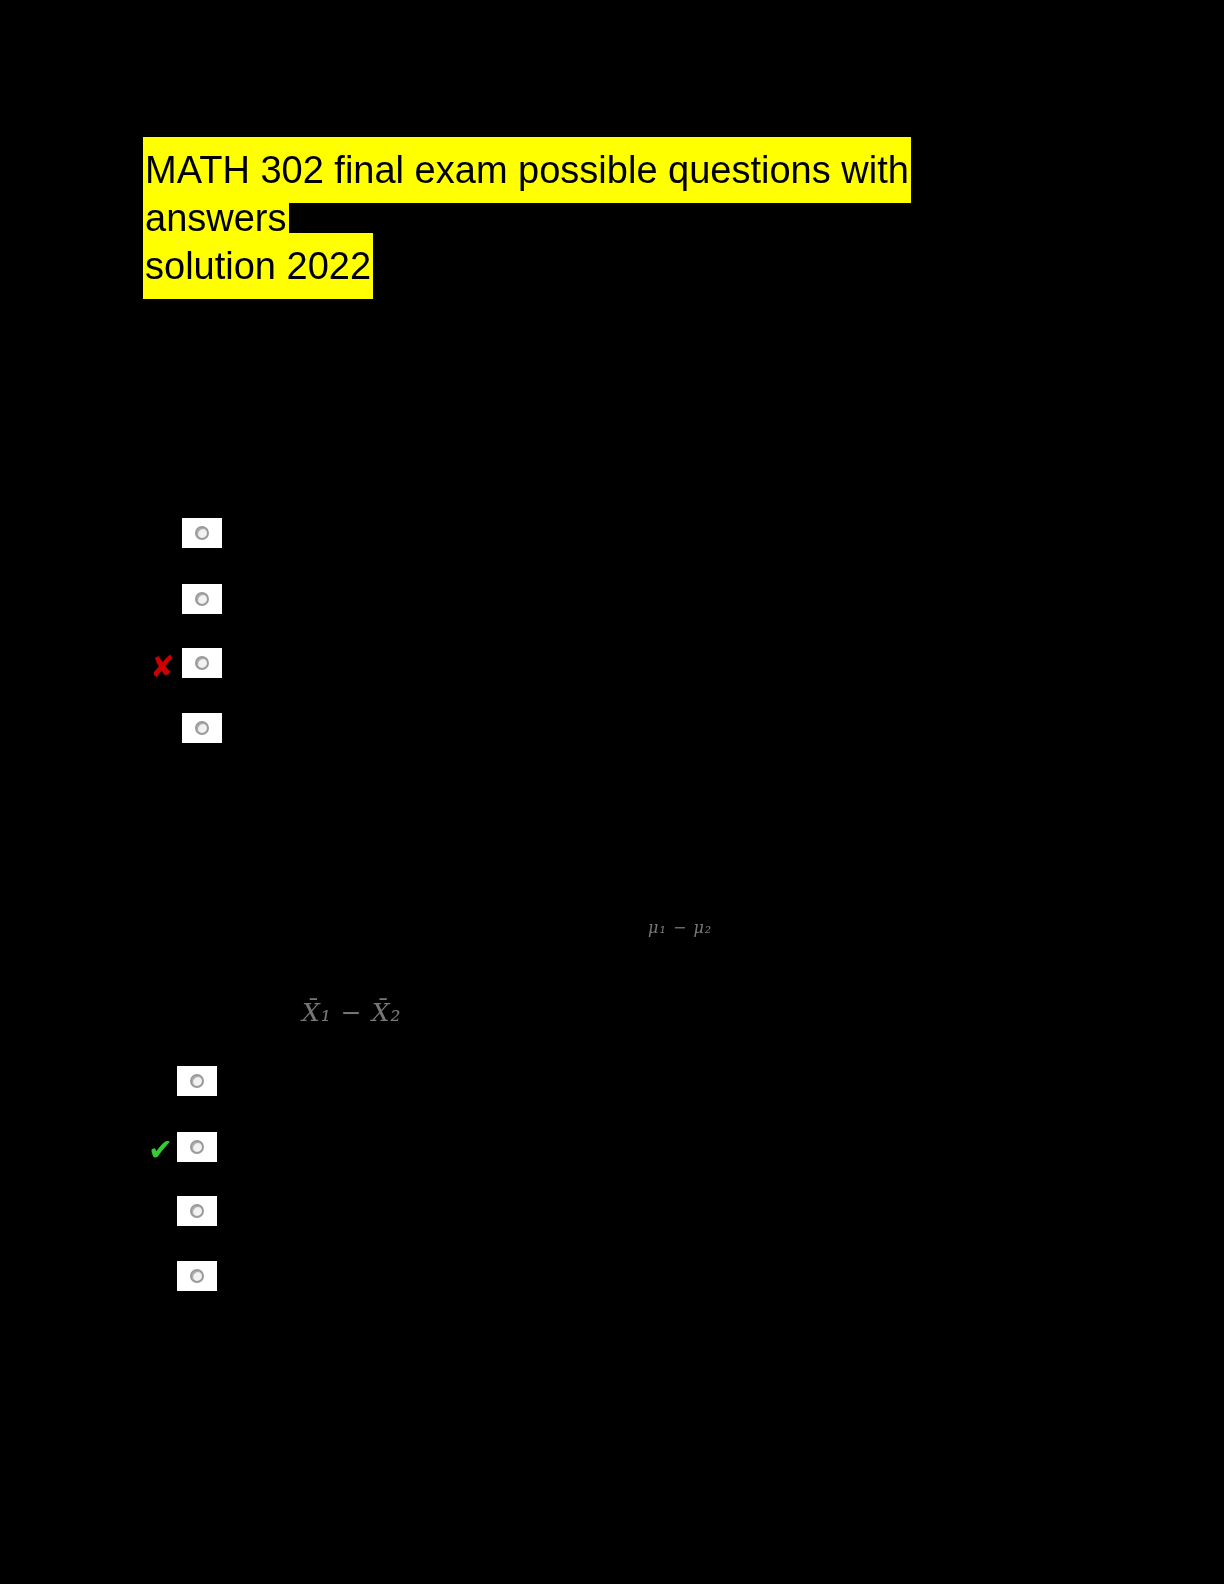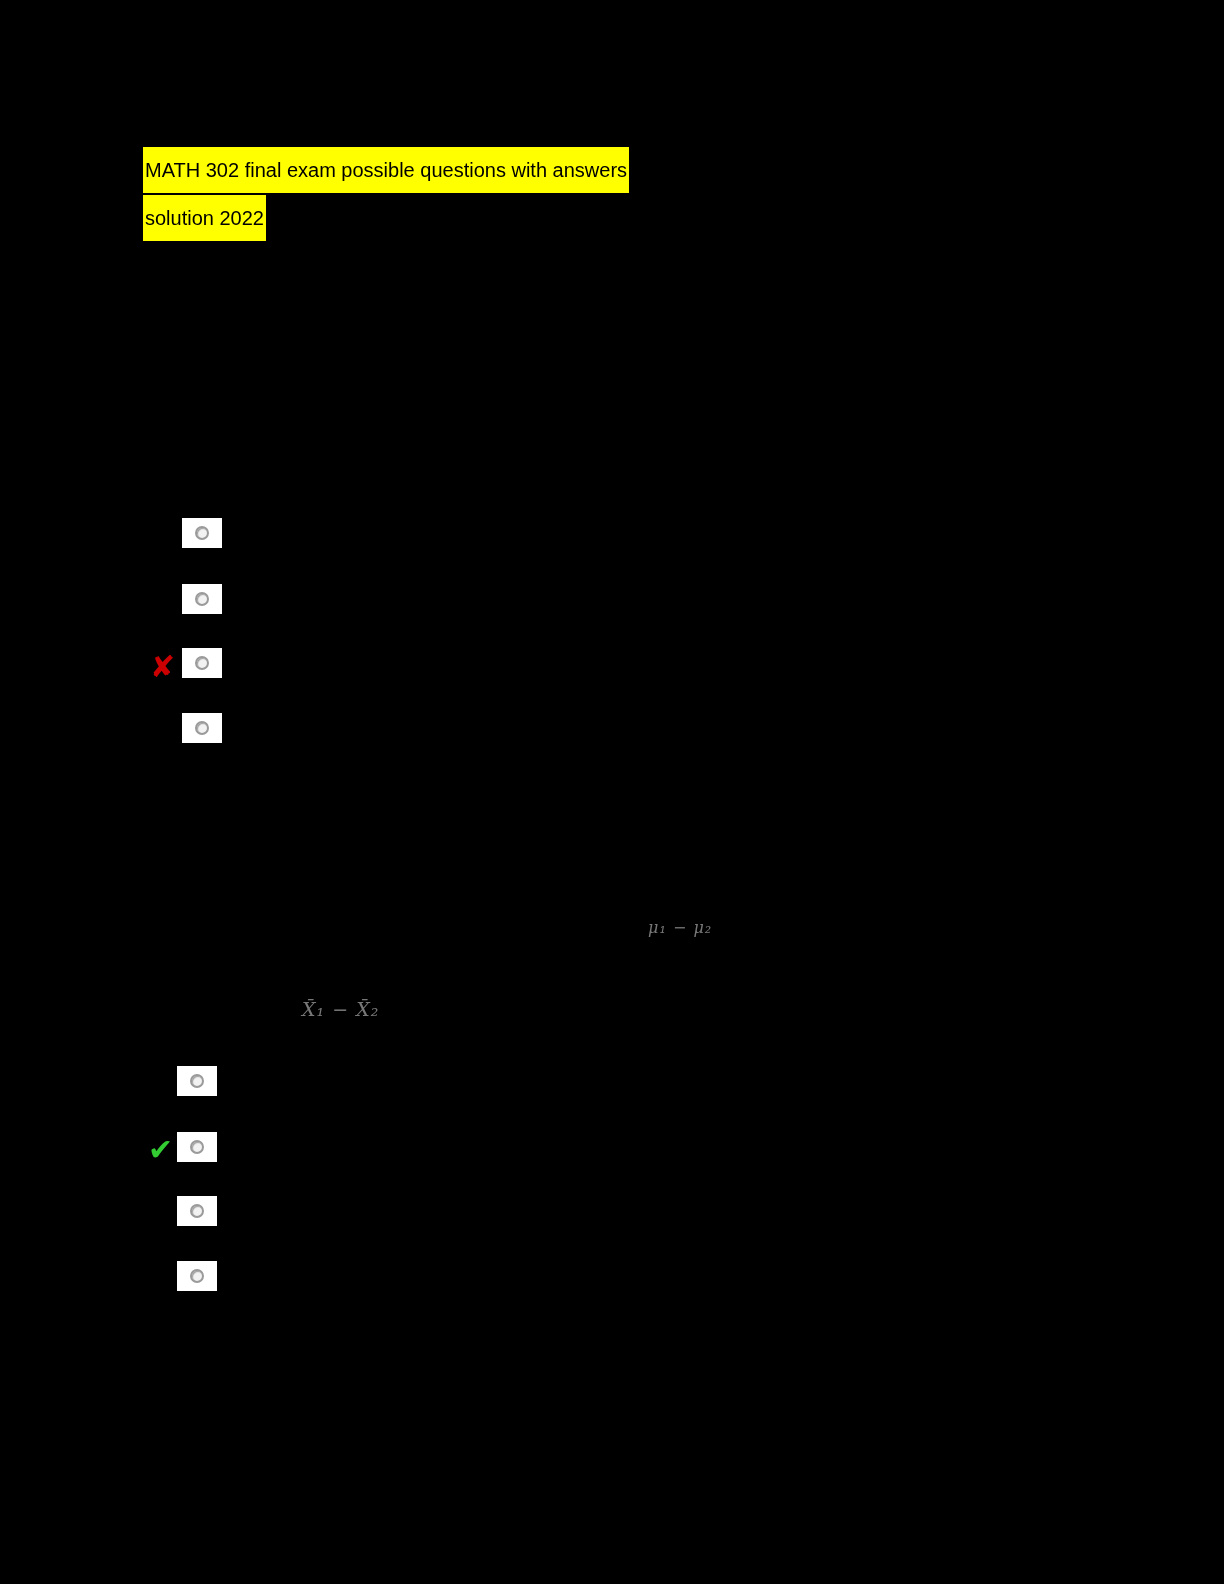--- a/index.html
+++ b/index.html
@@ -25,21 +25,21 @@
   .title-block {
     position: absolute;
     left: 143px;
     top: 146px;
     width: 830px;
   }
   .title-line {
     display: inline;
     background: #ffff00;
     color: #000000;
-    font-size: 20px;
+    font-size: 38px;
     line-height: 48px;
     font-family: "Liberation Sans", sans-serif;
     box-decoration-break: clone;
     -webkit-box-decoration-break: clone;
     padding: 12px 2px;
   }
   
   .radio-box {
     position: absolute;
     width: 40px;
@@ -70,21 +70,21 @@
   .formula {
     position: absolute;
     color: #d9d9d9;
     font-family: "DejaVu Serif", serif;
     font-style: italic;
     letter-spacing: 1px;
     opacity: 0.55;
     white-space: nowrap;
   }
   .f1 { left: 604px; top: 918px; font-size: 16px; margin-left: 44px; }
-  .f2 { left: 302px; top: 998px; font-size: 19px; }
+  .f2 { left: 302px; top: 998px; font-size: 25px; }
 </style>
 </head>
 <body>
 
 <div class="page">
 
   <div class="title-block">
     <span class="title-line">MATH 302 final exam possible questions with answers</span><br>
     <span class="title-line">solution 2022</span>
   </div>

